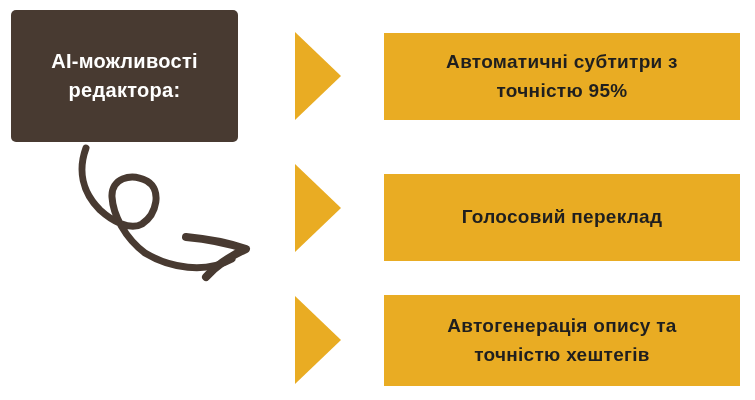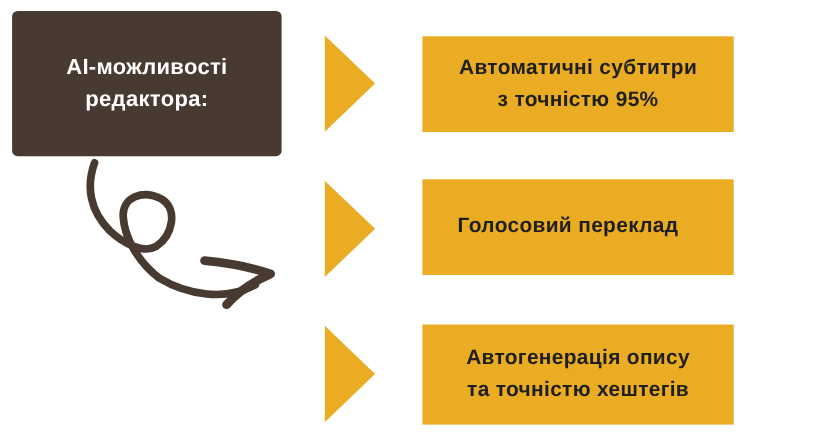--- a/index.html
+++ b/index.html
@@ -18,21 +18,21 @@
     position: relative;
     width: 755px;
     height: 400px;
     background: var(--bg);
     overflow: hidden;
   }
   .header-box {
     position: absolute;
     left: 11px;
     top: 10px;
-    width: 245px;
+    width: 227px;
     height: 132px;
     background: var(--brown);
     border-radius: 5px;
     display: flex;
     align-items: center;
     justify-content: center;
     text-align: center;
     padding: 0 26px;
   }
   .header-label {
@@ -62,30 +62,30 @@
     height: 88px;
     background: var(--yellow);
     clip-path: polygon(0 0, 100% 50%, 0 100%);
   }
   .tri-1 { top: 32px; }
   .tri-2 { top: 164px; }
   .tri-3 { top: 296px; }
   .feature-box {
     position: absolute;
     left: 384px;
-    width: 283px;
+    width: 356px;
     background: var(--yellow);
     display: flex;
     align-items: center;
-    justify-content: flex-start;
+    justify-content: center;
     text-align: center;
     padding: 6px 32px;
   }
   .feature-box-1 { top: 33px;  height: 87px; }
-  .feature-box-2 { top: 163px; height: 87px; }
+  .feature-box-2 { top: 174px; height: 87px; }
   .feature-box-3 { top: 295px; height: 91px; }
   .feature-label {
     color: var(--text-dark);
     font-size: 19px;
     font-weight: 700;
     line-height: 1.5;
     letter-spacing: 0.3px;
   }
 </style>
 </head>

